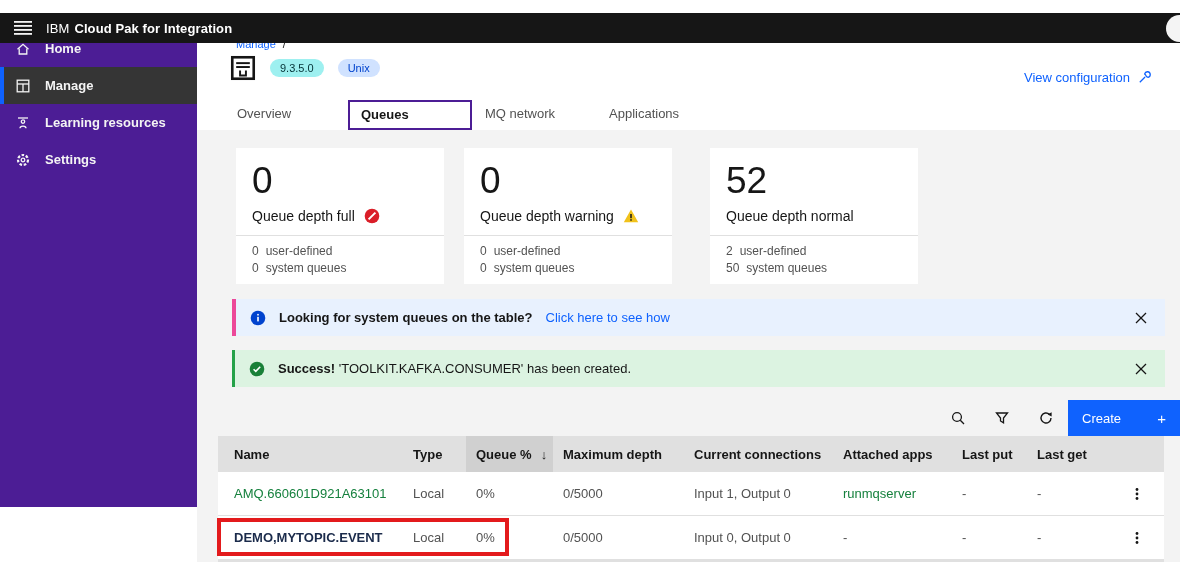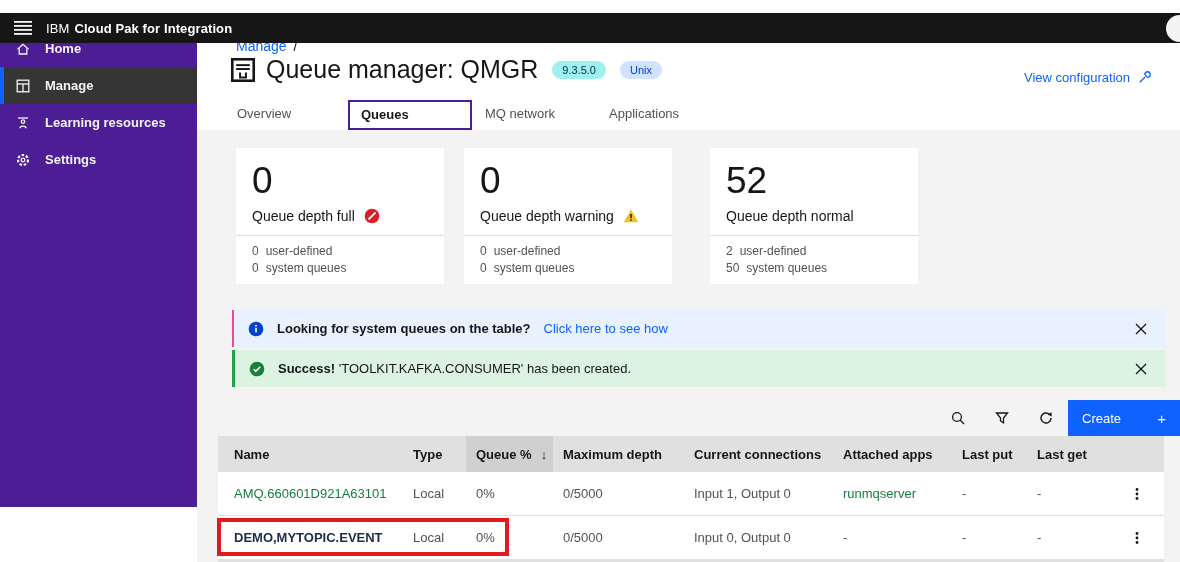--- a/index.html
+++ b/index.html
@@ -21,21 +21,21 @@
   .sidebar { position:absolute; left:0; top:30px; width:197px; height:477px;
     background:#4c1d95; z-index:20; }
   .side-item { height:37px; display:flex; align-items:center; gap:14px;
     padding-left:15px; color:#f4f4f4; font-size:13px; font-weight:700; cursor:pointer; }
   .side-item.active { background:#353535; border-left:4px solid #0f62fe; padding-left:11px; }
   .side-item svg { flex:0 0 auto; }
 
   
   .main { position:absolute; left:197px; top:30px; width:983px; height:532px; background:#fff; }
 
-  .breadcrumb { position:absolute; left:39px; top:8px; font-size:14px; }
+  .breadcrumb { position:absolute; left:39px; top:8px; font-size:11px; }
   .breadcrumb a { color:#0f62fe; text-decoration:none; cursor:pointer; }
   .breadcrumb .sep { color:#161616; margin-left:7px; }
 
   .title-row { position:absolute; left:33px; top:25px; display:flex; align-items:center; gap:10px; }
   .page-title { font-size:25px; font-weight:400; color:#161616; }
   .pill { font-size:11px; font-weight:400; padding:3px 10px; border-radius:12px; margin-left:4px; }
   .pill.version { background:#9ef0f0; color:#043236; }
   .pill.platform { background:#d0e2ff; color:#0043ce; }
 
   .view-config { position:absolute; right:28px; top:40px; display:flex; align-items:center; gap:7px;
@@ -53,21 +53,21 @@
   .card { width:208px; height:136px; background:#fff; padding:12px 16px 0; }
   .card + .card { margin-left:20px; }
   .card.wide-gap { margin-left:38px; }
   .card-value { font-size:37px; font-weight:300; line-height:1.15; color:#161616; }
   .card-label { margin-top:5px; font-size:14px; color:#161616; display:flex; align-items:center; gap:9px; }
   .card-divider { border-top:1px solid #e0e0e0; margin:11px -16px 7px; }
   .card-stat { font-size:12px; color:#525252; line-height:1.45; display:flex; gap:7px; }
 
   .banner { position:absolute; left:35px; width:933px; height:37px; display:flex; align-items:center;
     gap:13px; padding:0 14px; font-size:13px; }
-  .banner-info { top:180px; background:#e8f1fe; border-left:2px solid #ec4899; }
+  .banner-info { top:169px; background:#e8f1fe; border-left:4px solid #ec4899; }
   .banner-success { top:220px; background:#dcf3e1; border-left:3px solid #24a148; }
   .banner .b { font-weight:700; color:#161616; }
   .banner .lnk { color:#0f62fe; cursor:pointer; text-decoration:none; }
   .banner .close { margin-left:auto; cursor:pointer; display:flex; align-items:center; padding:4px; }
 
   .toolbar { position:absolute; right:0; top:270px; height:36px; display:flex; align-items:center; }
   .tool-btn { width:44px; height:36px; display:flex; align-items:center; justify-content:center; cursor:pointer; }
   .create-btn { width:112px; height:36px; background:#0f62fe; color:#fff; border:none; font-size:13px;
     display:flex; align-items:center; justify-content:space-between; padding:0 14px; cursor:pointer;
     font-family:"Liberation Sans", sans-serif; }
@@ -161,21 +161,20 @@
 
     <div class="title-row">
       <span>
         <svg width="26" height="26" viewBox="0 0 16 16" fill="none" stroke="#161616" stroke-width="1.2">
           <rect x="1.4" y="1.4" width="13.2" height="13.2" stroke-width="1.6"></rect>
           <line x1="3.8" y1="5" x2="12.2" y2="5"></line>
           <line x1="3.8" y1="7.4" x2="12.2" y2="7.4"></line>
           <path d="M6.2 9.6 v3 h3.6 v-3"></path>
         </svg>
       </span>
-      <span class="page-title">Queue manager: QMGR</span>
       <span class="pill version">9.3.5.0</span>
       <span class="pill platform">Unix</span>
     </div>
 
     <div class="view-config">
       <span>View configuration</span>
       <span>
         <svg width="15" height="15" viewBox="0 0 16 16" fill="none" stroke="#0f62fe" stroke-width="1.4">
           <line x1="3" y1="13" x2="8.6" y2="7.4"></line>
           <path d="M8.2 4.2 a3 3 0 1 1 3.6 3.6 l-1.8-0.9 -0.9-1.8 z"></path>

